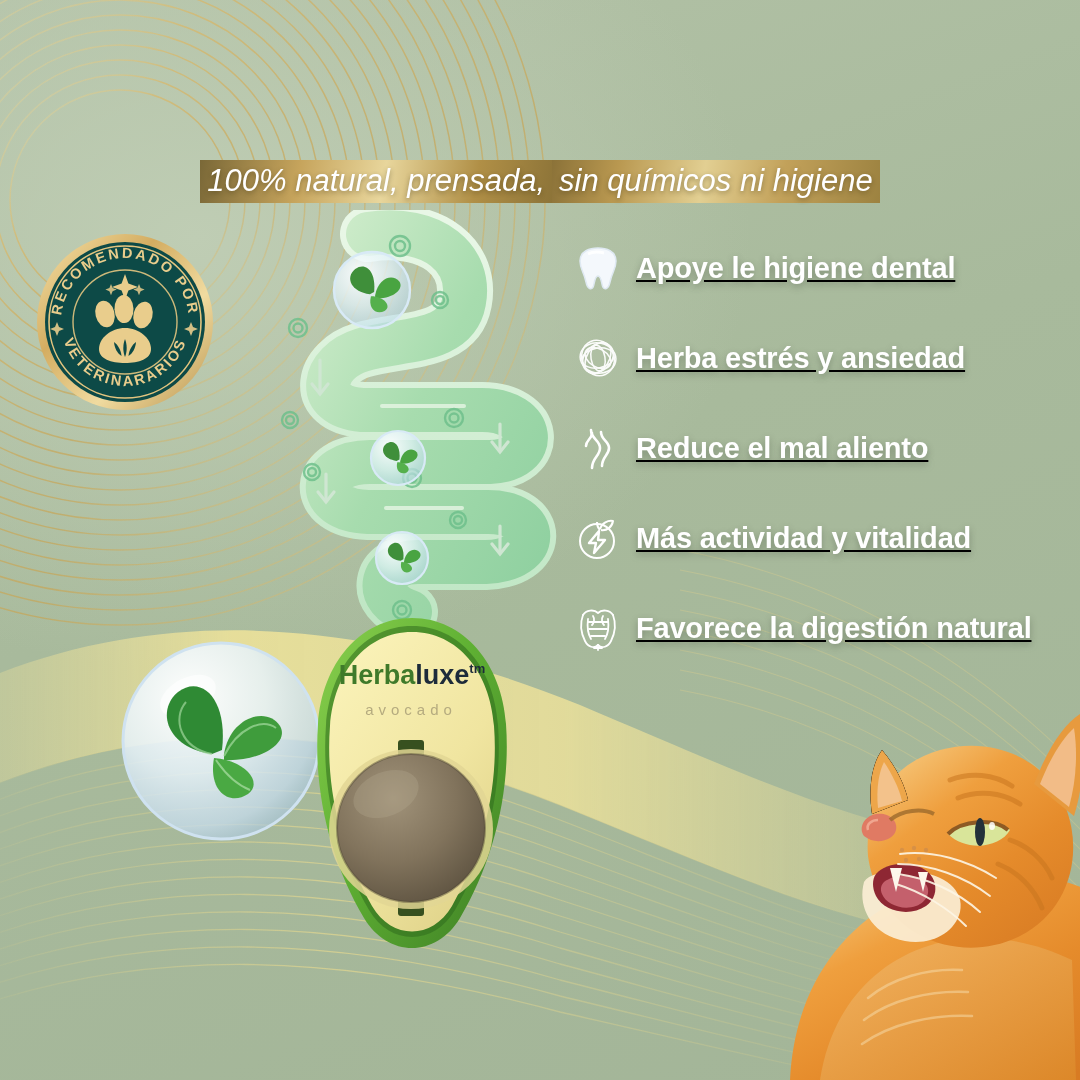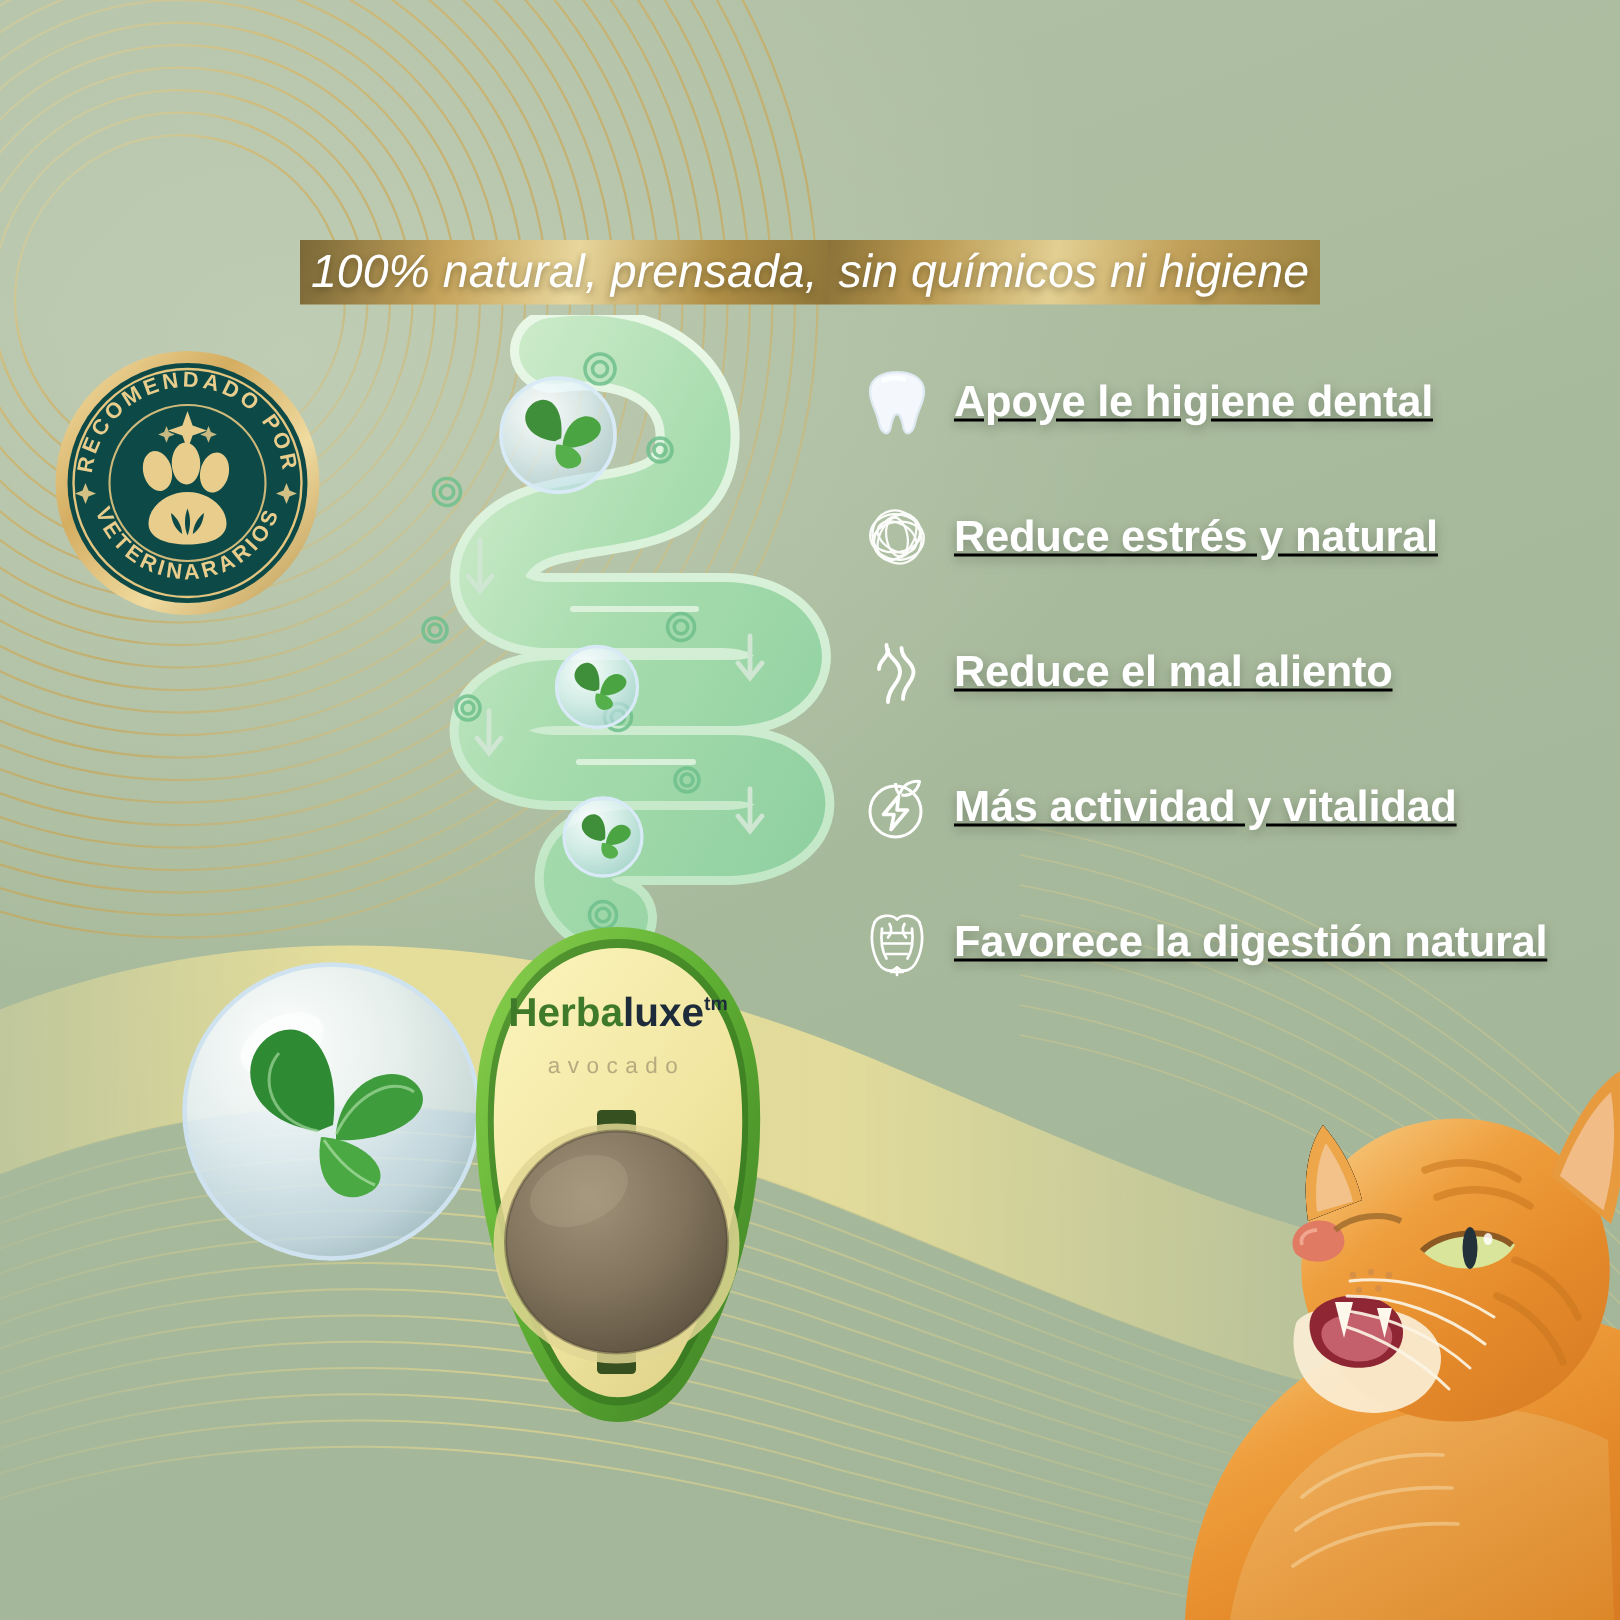--- a/index.html
+++ b/index.html
@@ -499,21 +499,21 @@
             <ellipse cx="23" cy="23" rx="18" ry="15" transform="rotate(12 23 23)"></ellipse>
             <ellipse cx="23" cy="23" rx="16" ry="18" transform="rotate(-24 23 23)"></ellipse>
             <ellipse cx="23" cy="23" rx="13" ry="17" transform="rotate(48 23 23)"></ellipse>
             <ellipse cx="23" cy="23" rx="17" ry="11" transform="rotate(-58 23 23)"></ellipse>
             <ellipse cx="23" cy="23" rx="10" ry="16" transform="rotate(80 23 23)"></ellipse>
             <ellipse cx="23" cy="23" rx="14" ry="9" transform="rotate(30 23 23)"></ellipse>
             <ellipse cx="23" cy="23" rx="7" ry="13" transform="rotate(-10 23 23)"></ellipse>
           </g>
         </svg>
       </span>
-      <span class="blabel">Reduce estrés y natural</span>
+      <span class="blabel">Herba estrés y ansiedad</span>
     </div>
 
     <div class="benefit">
       <span class="bicon">
         <svg width="40" height="48" viewBox="0 0 40 48">
           <g fill="none" stroke="#ffffff" stroke-width="2.6" stroke-linecap="round">
             <path d="M14,44 C14,34 22,32 22,24 C22,16 13,15 13,6"></path>
             <path d="M24,42 C24,33 31,31 31,24 C31,17 23,16 23,8"></path>
             <path d="M8,22 C8,16 14,15 14,9"></path>
           </g>

